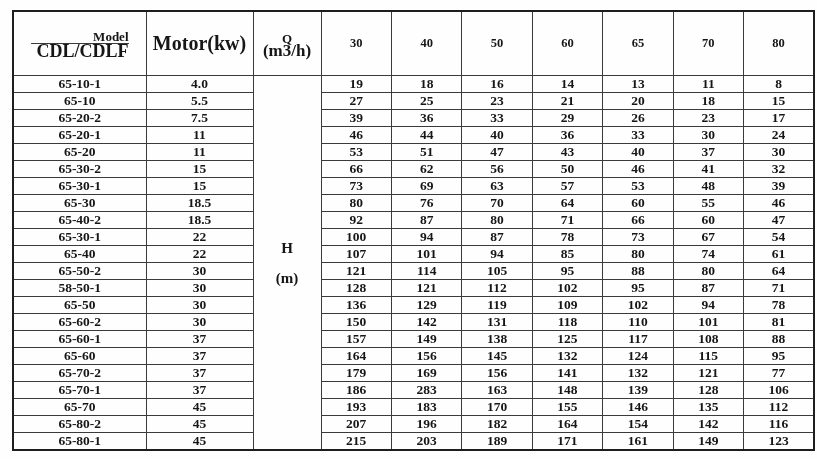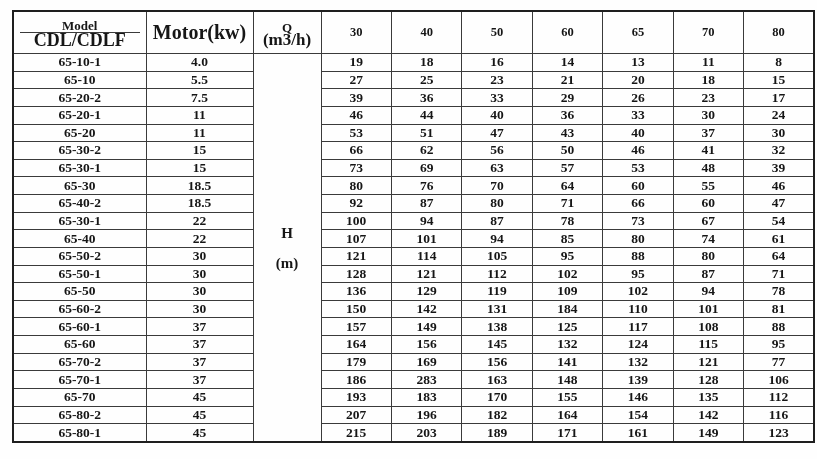--- a/index.html
+++ b/index.html
@@ -30,21 +30,21 @@
     text-align: center;
     vertical-align: middle;
     font-weight: 700;
     overflow: hidden;
     white-space: nowrap;
   }
   col.col-model { width: 133px; }
   col.col-motor { width: 107px; }
   col.col-q     { width: 68px; }
   thead tr { height: 30px; }
-  th.c-model { padding: 6px; }
+  th.c-model { padding: 17px; text-align: right; }
   .model-top {
     font-size: 13px; line-height: 15px; height: 15px;
     border-bottom: 1px solid #3a3a3a;
   }
   .model-bottom {
     font-size: 18px; line-height: 14px; height: 14px;
   }
   th.c-motor { font-size: 20px; }
   th.c-q { padding: 0; }
   .q-top    { font-size: 13px; line-height: 11px; margin-top: 2px; }
@@ -237,21 +237,21 @@
 
   <td class="c-val">121</td>
           <td class="c-val">114</td>
           <td class="c-val">105</td>
           <td class="c-val">95</td>
           <td class="c-val">88</td>
           <td class="c-val">80</td>
           <td class="c-val">64</td>
         </tr>
         <tr>
-    <td class="c-model">65-50-1</td>
+    <td class="c-model">58-50-1</td>
     <td class="c-motor">30</td>
 
   <td class="c-val">128</td>
           <td class="c-val">121</td>
           <td class="c-val">112</td>
           <td class="c-val">102</td>
           <td class="c-val">95</td>
           <td class="c-val">87</td>
           <td class="c-val">71</td>
         </tr>
@@ -267,21 +267,21 @@
           <td class="c-val">94</td>
           <td class="c-val">78</td>
         </tr>
         <tr>
     <td class="c-model">65-60-2</td>
     <td class="c-motor">30</td>
 
   <td class="c-val">150</td>
           <td class="c-val">142</td>
           <td class="c-val">131</td>
-          <td class="c-val">184</td>
+          <td class="c-val">118</td>
           <td class="c-val">110</td>
           <td class="c-val">101</td>
           <td class="c-val">81</td>
         </tr>
         <tr>
     <td class="c-model">65-60-1</td>
     <td class="c-motor">37</td>
 
   <td class="c-val">157</td>
           <td class="c-val">149</td>

